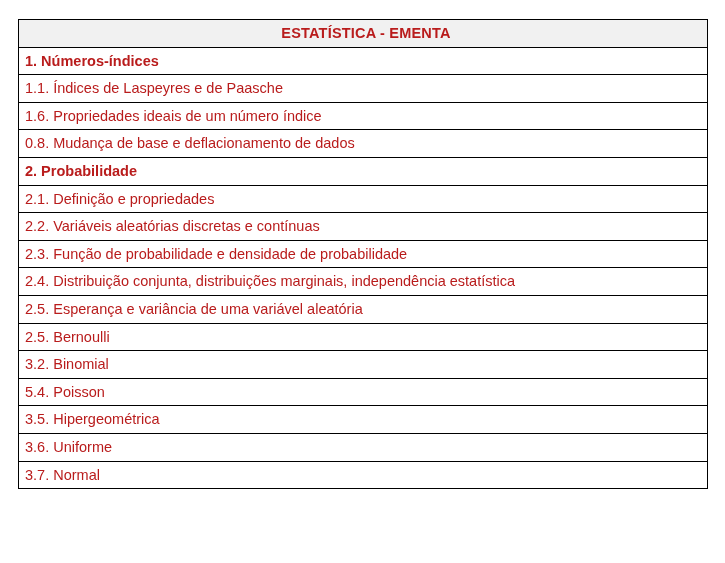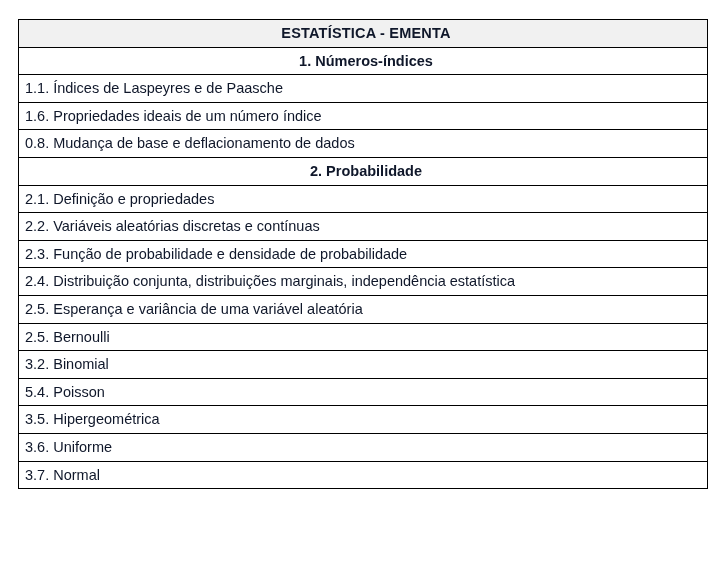--- a/index.html
+++ b/index.html
@@ -30,34 +30,33 @@
   }
   #syllabus-table tr {
     height: 26.6px;
   }
   #syllabus-table td {
     border: 1px solid #000000;
     padding: 0 0 0 6px;
     height: 26.6px;
     line-height: 26.6px;
     font-size: 14.5px;
-    color: #0f172a;
+    color: #b91c1c;
     white-space: nowrap;
     overflow: hidden;
   }
   .row-title td {
     background: #f1f1f1;
     text-align: center;
     font-weight: bold;
     padding-left: 0;
     letter-spacing: 0.2px;
   }
   .row-section td {
     background: #ffffff;
-    text-align: center;
     font-weight: bold;
     padding-left: 0;
   }
   .row-item td {
     background: #ffffff;
     text-align: left;
     font-weight: normal;
   }
 </style>
 </head>

